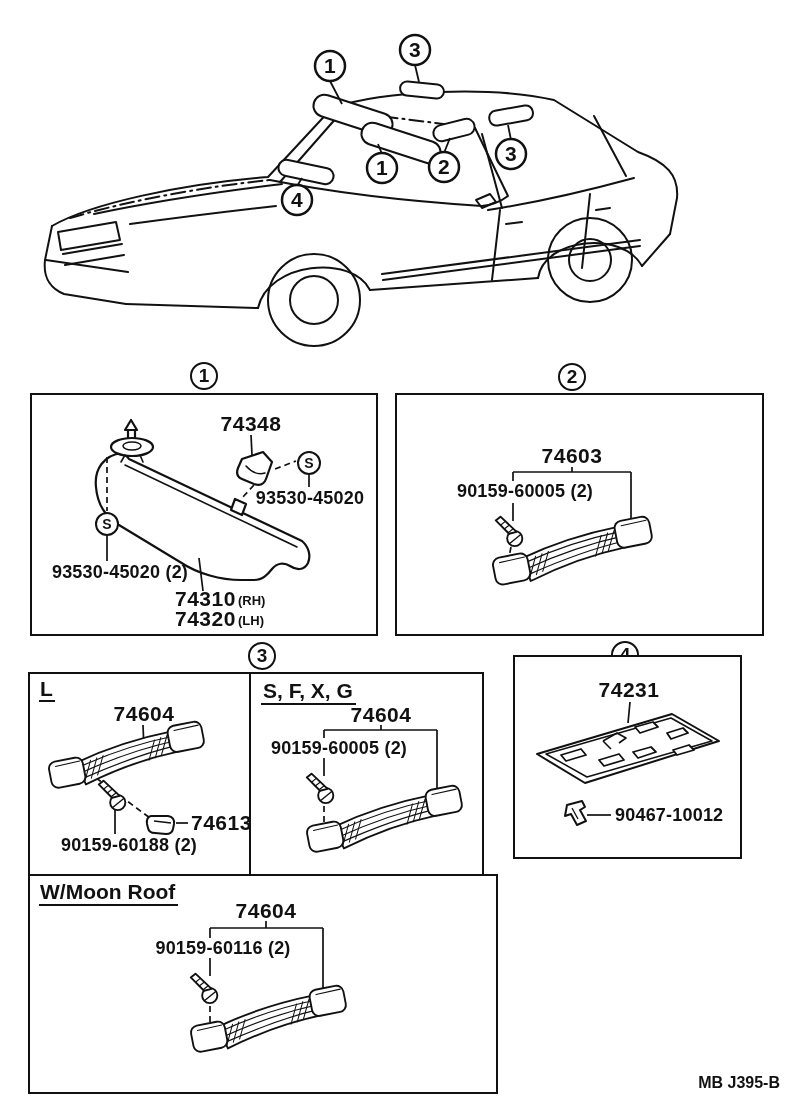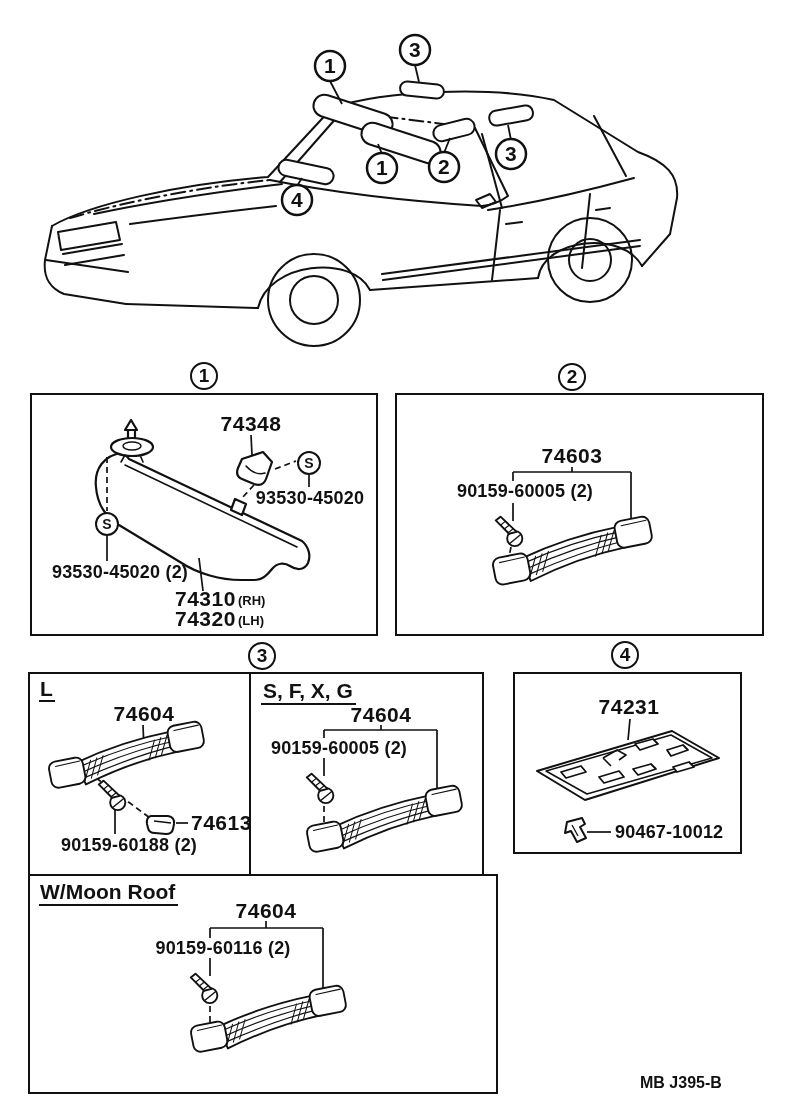--- a/index.html
+++ b/index.html
@@ -9,21 +9,21 @@
   .callout{position:absolute;width:28px;height:28px;border:2.5px solid #111;border-radius:50%;
            display:flex;align-items:center;justify-content:center;font-weight:bold;
            font-size:19px;background:#fff;box-sizing:border-box;}
   svg{display:block;}
   svg text{font-family:"Liberation Sans",sans-serif;fill:#111;}
   .t5{font-size:21px;font-weight:bold;letter-spacing:.5px;}
   .t10{font-size:18px;font-weight:bold;letter-spacing:.2px;}
   .ts{font-size:13px;font-weight:bold;}
   .sym{font-size:14px;font-weight:bold;}
   .title{font-size:21px;font-weight:bold;}
-  .footer{position:absolute;left:640px;top:1074px;width:140px;
+  .footer{position:absolute;left:640px;top:1074px;width:140px;text-align:right;
           font-weight:bold;font-size:16px;}
 </style>
 </head>
 <body>
 
 <div class="page">
 
   <svg width="0" height="0" style="position:absolute">
     <defs>
       <g id="grip" stroke="#111" fill="#fff" stroke-width="2.4" stroke-linejoin="round" stroke-linecap="round">
@@ -277,21 +277,21 @@
         <path d="M 180,130 L 180,152" stroke-dasharray="6 4"></path>
         <path d="M 293,52 L 293,116"></path>
       </g>
       <use href="#grip" transform="translate(162,110) scale(0.78)"></use>
       <use href="#screw" transform="translate(156,129) scale(0.95,-0.95)"></use>
       <text class="t5" x="236" y="42" text-anchor="middle">74604</text>
       <text class="t10" x="193" y="78" text-anchor="middle">90159-60116 (2)</text>
     </svg>
   </div>
 
-  <div class="box" style="left:513px;top:672px;width:229px;height:182px">
+  <div class="box" style="left:513px;top:655px;width:229px;height:204px">
     <svg width="225" height="196" viewBox="0 0 225 196">
       <g stroke="#111" stroke-width="1.7" fill="none">
         <path d="M 115,45 L 113,66"></path>
         <path d="M 72,158 L 96,158"></path>
       </g>
       <g stroke="#111" fill="#fff" stroke-width="2" stroke-linejoin="round">
         <path d="M 22,97 L 157,57 L 204,84 L 70,126 Z"></path>
         <path d="M 31,97 L 156,61 L 197,84 L 72,120 Z" stroke-width="1.5" fill="none"></path>
         <path d="M 46,98 l 20,-6 5,6 -20,6 z" stroke-width="1.8"></path>
         <path d="M 84,103 l 20,-6 5,6 -20,6 z" stroke-width="1.8"></path>

